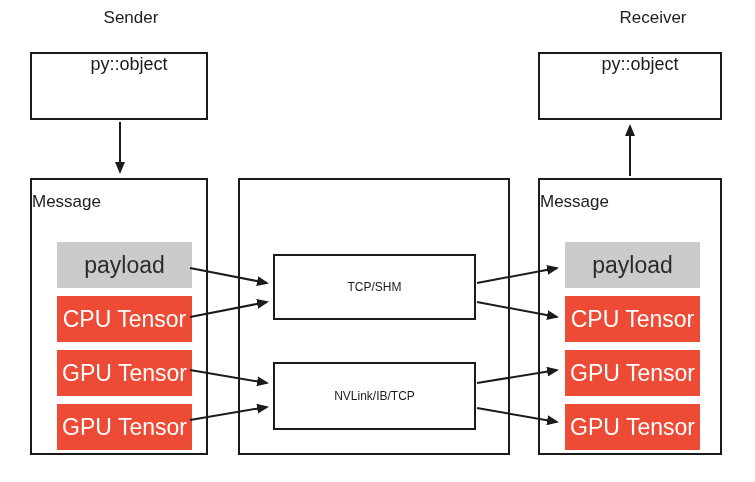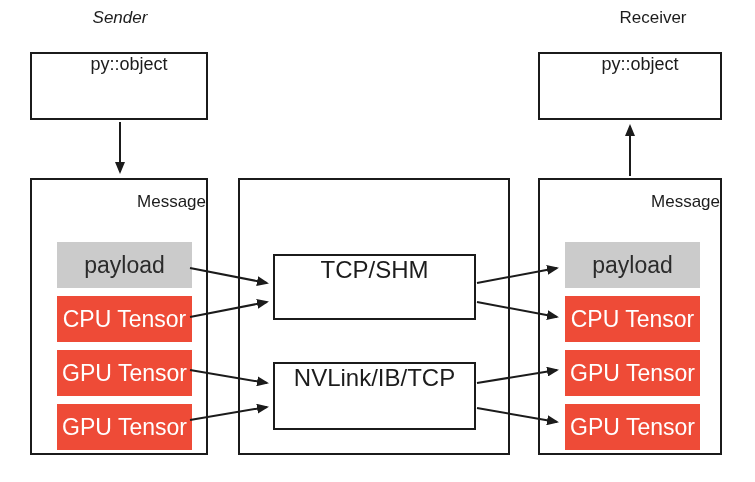--- a/index.html
+++ b/index.html
@@ -21,48 +21,48 @@
   .box{
     position:absolute;border:2px solid var(--line);background:var(--background);
     box-sizing:border-box;display:flex;justify-content:center;
     font-size:18px;color:var(--text-dark);padding-left:20px;
   }
   .message-box{
     position:absolute;border:2px solid var(--line);background:var(--background);
     box-sizing:border-box;
   }
   .message-title{
-    position:absolute;top:12px;left:0;right:0;text-align:right;
+    position:absolute;top:12px;left:0;right:0;text-align:left;
     font-size:17px;color:var(--text-dark);
   }
   .container-box{
     position:absolute;border:2px solid var(--line);background:var(--background);
     box-sizing:border-box;
   }
   .item{
     position:absolute;width:135px;height:46px;box-sizing:border-box;
     display:flex;align-items:center;justify-content:center;font-size:23px;
   }
   .item.payload{background:var(--payload-gray);color:#2b2b2b;}
   .item.tensor{background:var(--tensor-red);color:var(--text-on-red);}
   .transport{
     position:absolute;border:2px solid var(--line);background:var(--background);
-    box-sizing:border-box;display:flex;justify-content:center;
-    font-size:24px;color:var(--text-dark);
+    box-sizing:border-box;display:flex;align-items:center;justify-content:center;
+    font-size:12px;color:var(--text-dark);
   }
   svg.overlay{position:absolute;left:0;top:0;pointer-events:none;}
   .arrow{stroke:var(--line);stroke-width:2;fill:none;}
   .arrowhead-fill{fill:var(--line);}
 </style>
 </head>
 <body>
 
 <div class="canvas">
 
-  <div class="col-title" style="left:30px;width:180px;font-style:italic;">Sender</div>
+  <div class="col-title" style="left:41px;width:180px;">Sender</div>
   <div class="col-title" style="left:561px;width:184px;">Receiver</div>
 
   <div class="box" style="left:30px;top:52px;width:178px;height:68px;">
     <span>py::object</span>
   </div>
 
   <div class="box" style="left:538px;top:52px;width:184px;height:68px;">
     <span>py::object</span>
   </div>
 

